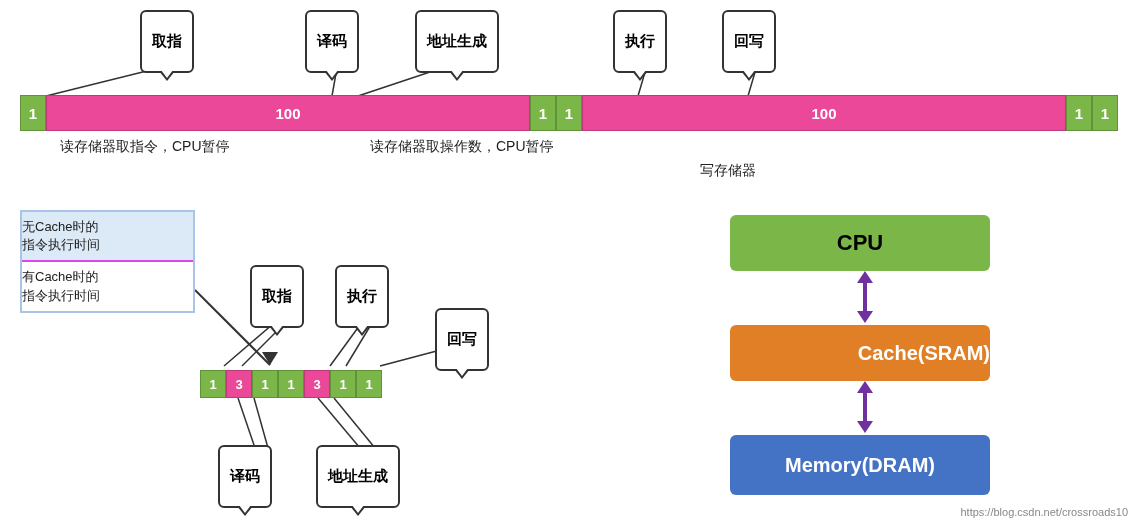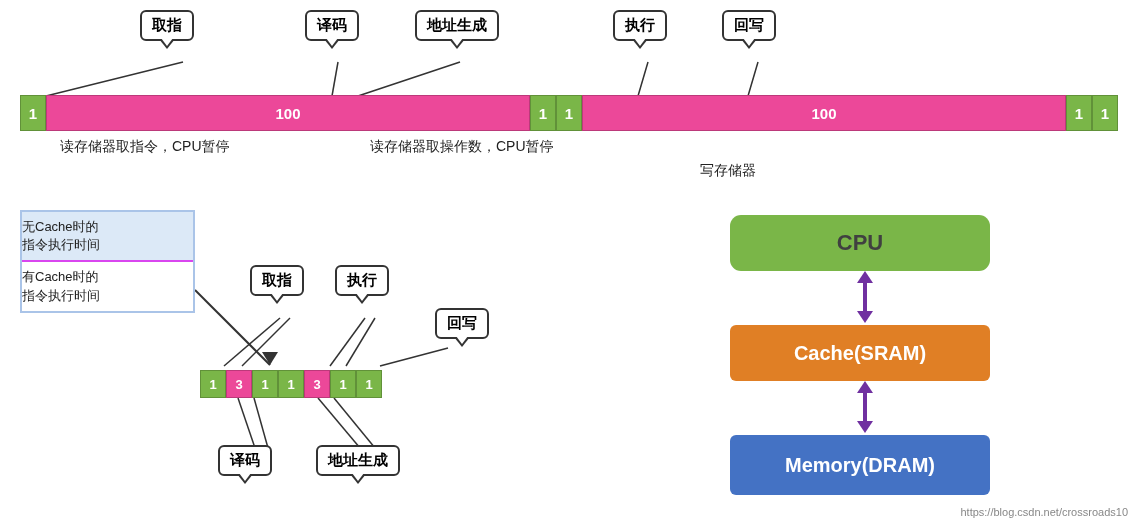--- a/index.html
+++ b/index.html
@@ -11,21 +11,21 @@
       overflow: hidden;
       position: relative;
     }
 
     
     .bubble {
       position: absolute;
       background: #fff;
       border: 2px solid #333;
       border-radius: 6px;
-      padding: 4px 10px;
+      padding: 20px 10px;
       font-size: 15px;
       font-weight: bold;
       white-space: nowrap;
       text-align: center;
     }
     .bubble::after {
       content: '';
       position: absolute;
       bottom: -10px;
       left: 50%;
@@ -111,38 +111,38 @@
       font-weight: bold;
       color: #fff;
       border: 1px solid rgba(0,0,0,0.2);
       width: 26px;
     }
 
     
     .cpu-box {
       position: absolute;
       background: #7ab648;
-      color: #404040;
+      color: #000000;
       font-size: 22px;
       font-weight: bold;
-      border-radius: 11px;
+      border-radius: 6px;
       display: flex;
       align-items: center;
       justify-content: center;
     }
     .cache-box {
       position: absolute;
       background: #e07f25;
       color: #fff;
       font-size: 20px;
       font-weight: bold;
       border-radius: 6px;
       display: flex;
       align-items: center;
-      justify-content: center;
+      justify-content: flex-end;
     }
     .mem-box {
       position: absolute;
       background: #4472c4;
       color: #fff;
       font-size: 20px;
       font-weight: bold;
       border-radius: 6px;
       display: flex;
       align-items: center;

